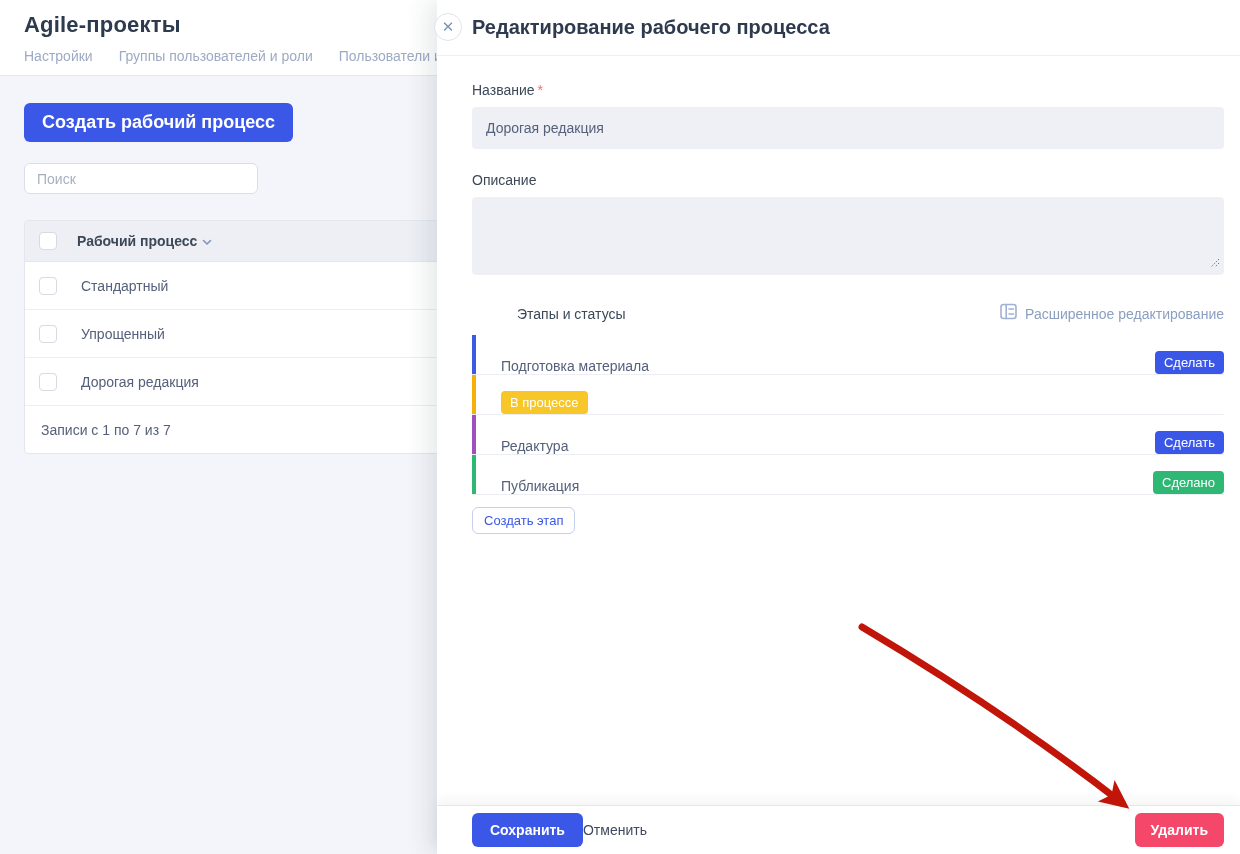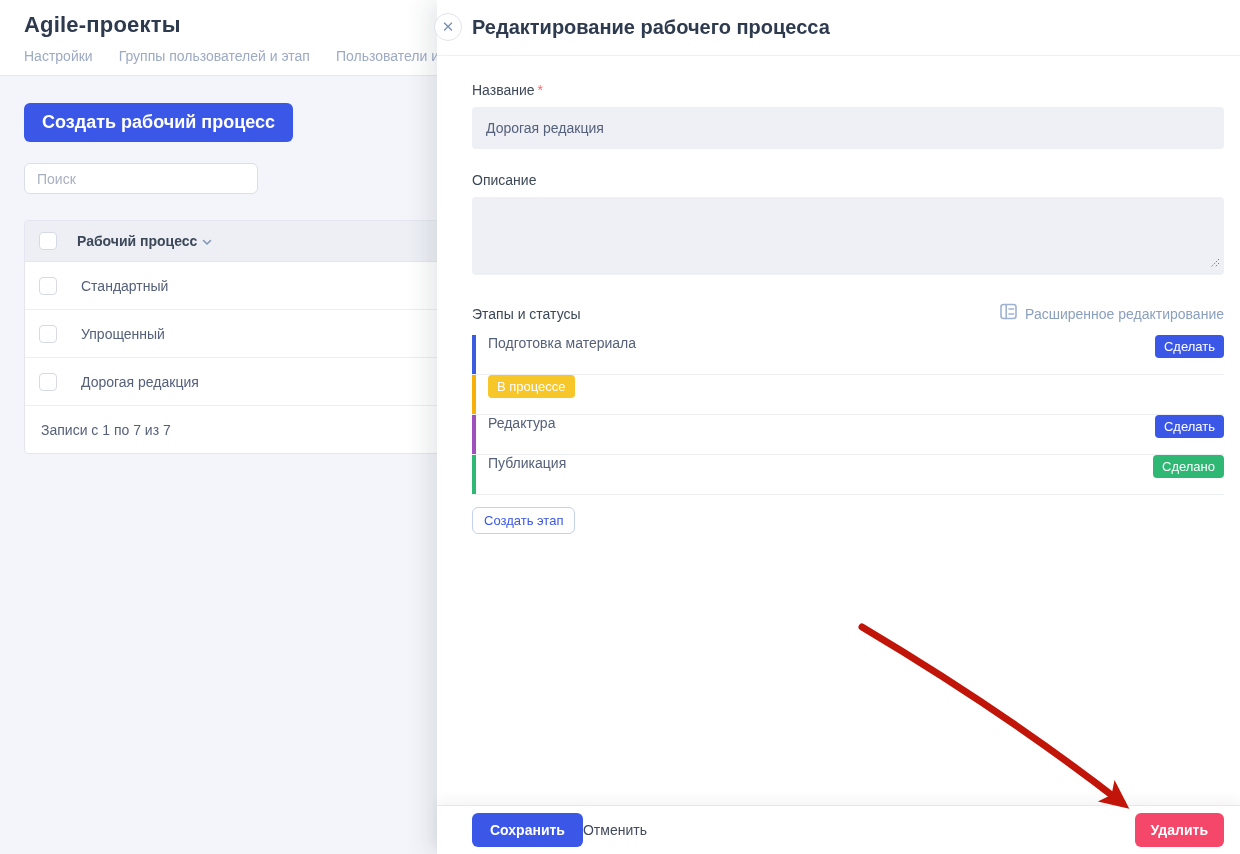--- a/index.html
+++ b/index.html
@@ -85,28 +85,28 @@
     font-family: inherit; outline: none;
   }
   .desc-label { margin-top: 23px; }
   .textarea-wrap { position: relative; margin-top: 9px; }
   .textarea {
     width: 100%; height: 78px; border: none; border-radius: 4px; background: #eef0f6;
     resize: none; font-family: inherit; font-size: 14px; color: #55607a; padding: 10px 14px; outline: none;
   }
   .resize-handle { position: absolute; right: 4px; bottom: 7px; pointer-events: none; }
 
-  .stages-head { margin-top: 24px; display: flex; align-items: center; justify-content: space-between; }
+  .stages-head { margin-top: 24px; display: flex; align-items: center; justify-content: space-between; margin-left: 45px; }
   .advanced-link { display: flex; align-items: center; gap: 8px; cursor: pointer; }
   .advanced-link-text { font-size: 14px; color: #8b9fc0; }
 
   .stages-list { margin-top: 11px; }
   .stage-row {
-    position: relative; height: 40px; display: flex; align-items: flex-start;
-    padding: 0 0 0 16px; border-bottom: 1px solid #eceef4; background: #ffffff;
+    position: relative; height: 40px; display: flex; align-items: flex-end;
+    padding: 0 0 0 29px; border-bottom: 1px solid #eceef4; background: #ffffff;
   }
   .stage-bar { position: absolute; left: 0; top: 0; bottom: 0; width: 4px; }
   .stage-name { font-size: 14px; color: #55607a; flex: 1 1 auto; }
   .stage-badge {
     color: #ffffff; font-size: 13px; padding: 4px 9px; border-radius: 4px;
     cursor: pointer; white-space: nowrap;
   }
   .create-stage-btn {
     margin-top: 12px; background: #ffffff; border: 1px solid #c3d0ee; color: #3a57e8;
     font-size: 13px; padding: 5px 11px; border-radius: 6px; cursor: pointer; font-family: inherit;
@@ -126,21 +126,21 @@
   .arrow-overlay { position: absolute; inset: 0; z-index: 20; pointer-events: none; }
 </style>
 </head>
 <body>
 
 <div class="page">
   <div class="page-header">
     <div class="page-title">Agile-проекты</div>
     <div class="tabs">
       <div class="tab">Настройки</div>
-      <div class="tab">Группы пользователей и этап</div>
+      <div class="tab">Группы пользователей и роли</div>
       <div class="tab">Пользователи и роли</div>
     </div>
   </div>
 
   <div class="page-body">
     <button class="btn btn-primary">Создать рабочий процесс</button>
 
     <input class="search-input" placeholder="Поиск" style="">
 
     <div class="table">

